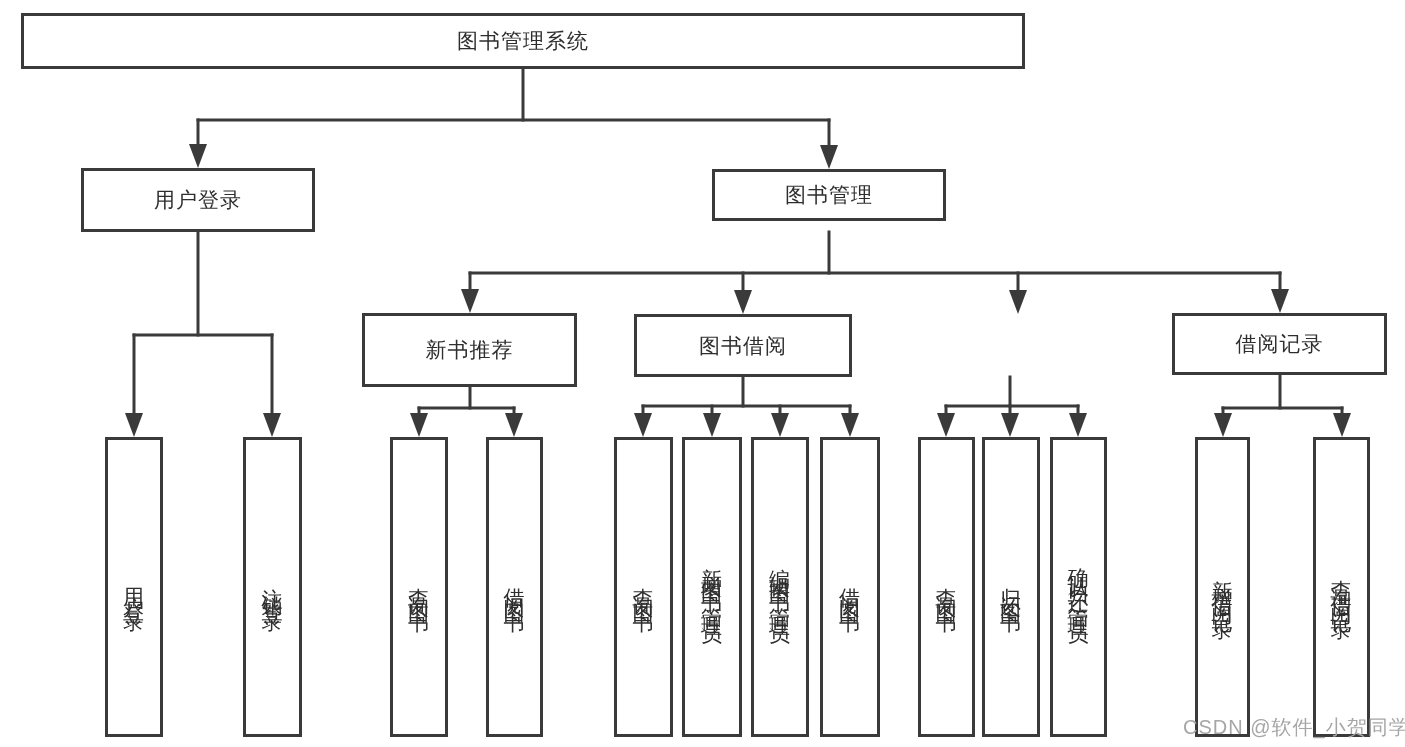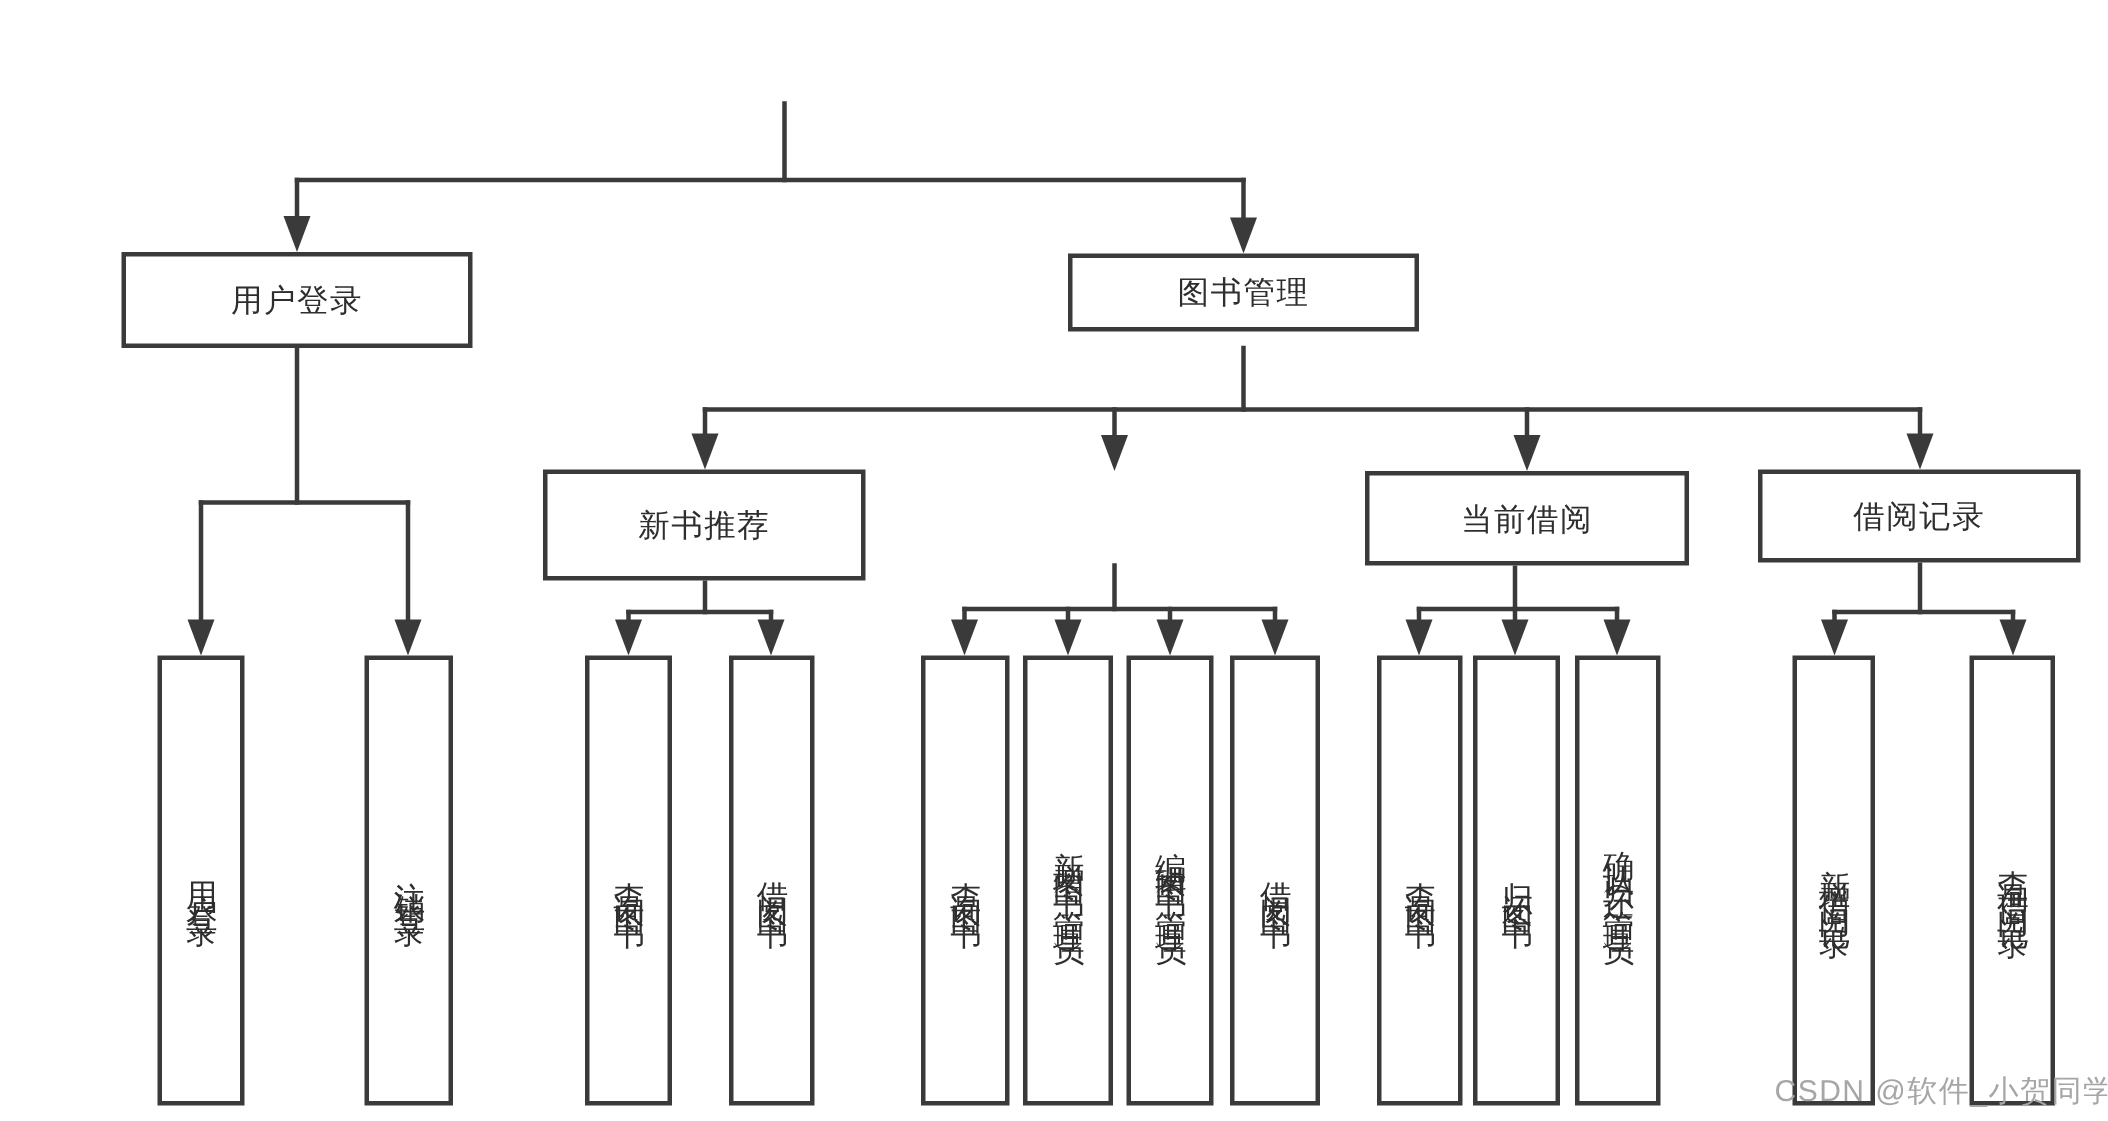--- a/index.html
+++ b/index.html
@@ -125,33 +125,36 @@
         <line x1="1280" y1="375" x2="1280" y2="408"></line>
         <line x1="1223" y1="408" x2="1342" y2="408"></line>
         <line x1="1223" y1="408" x2="1223" y2="421"></line>
         <polygon points="1214,413 1232,413 1223,437" stroke="none"></polygon>
         <line x1="1342" y1="408" x2="1342" y2="421"></line>
         <polygon points="1333,413 1351,413 1342,437" stroke="none"></polygon>
       </g>
     </g>
   </svg>
 
+  <div class="hbox" style="left:21px;top:13px;width:1004px;height:56px">
+    <span>图书管理系统</span>
+  </div>
 
   <div class="hbox" style="left:81px;top:168px;width:234px;height:64px">
     <span>用户登录</span>
   </div>
   <div class="hbox" style="left:712px;top:169px;width:234px;height:52px">
     <span>图书管理</span>
   </div>
 
   <div class="hbox" style="left:362px;top:313px;width:215px;height:74px">
     <span>新书推荐</span>
   </div>
-  <div class="hbox" style="left:910px;top:314px;width:216px;height:63px">
-    <span>当前借阅</span>
+  <div class="hbox" style="left:634px;top:314px;width:218px;height:63px">
+    <span>图书借阅</span>
   </div>
   <div class="hbox" style="left:1172px;top:313px;width:215px;height:62px">
     <span>借阅记录</span>
   </div>
 
   <div class="vbox" style="left:105px;width:58px">
     <span class="vlbl">用户登录</span>
   </div>
   <div class="vbox" style="left:243px;width:59px">
     <span class="vlbl">注销登录</span>

